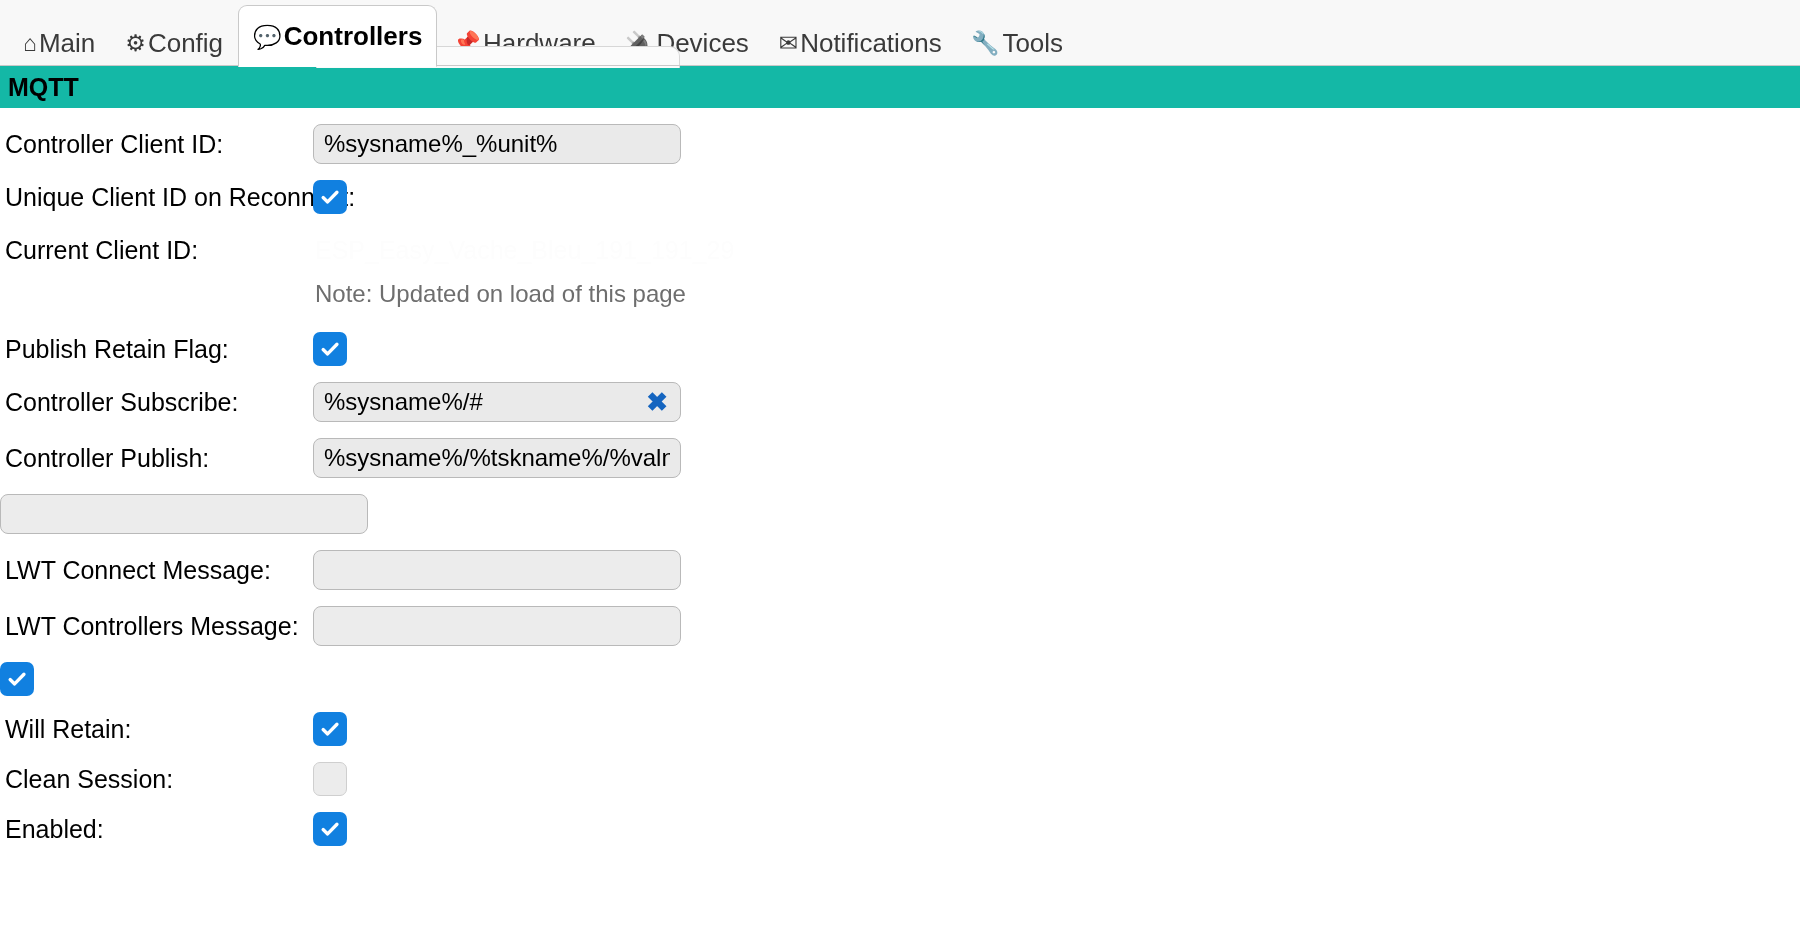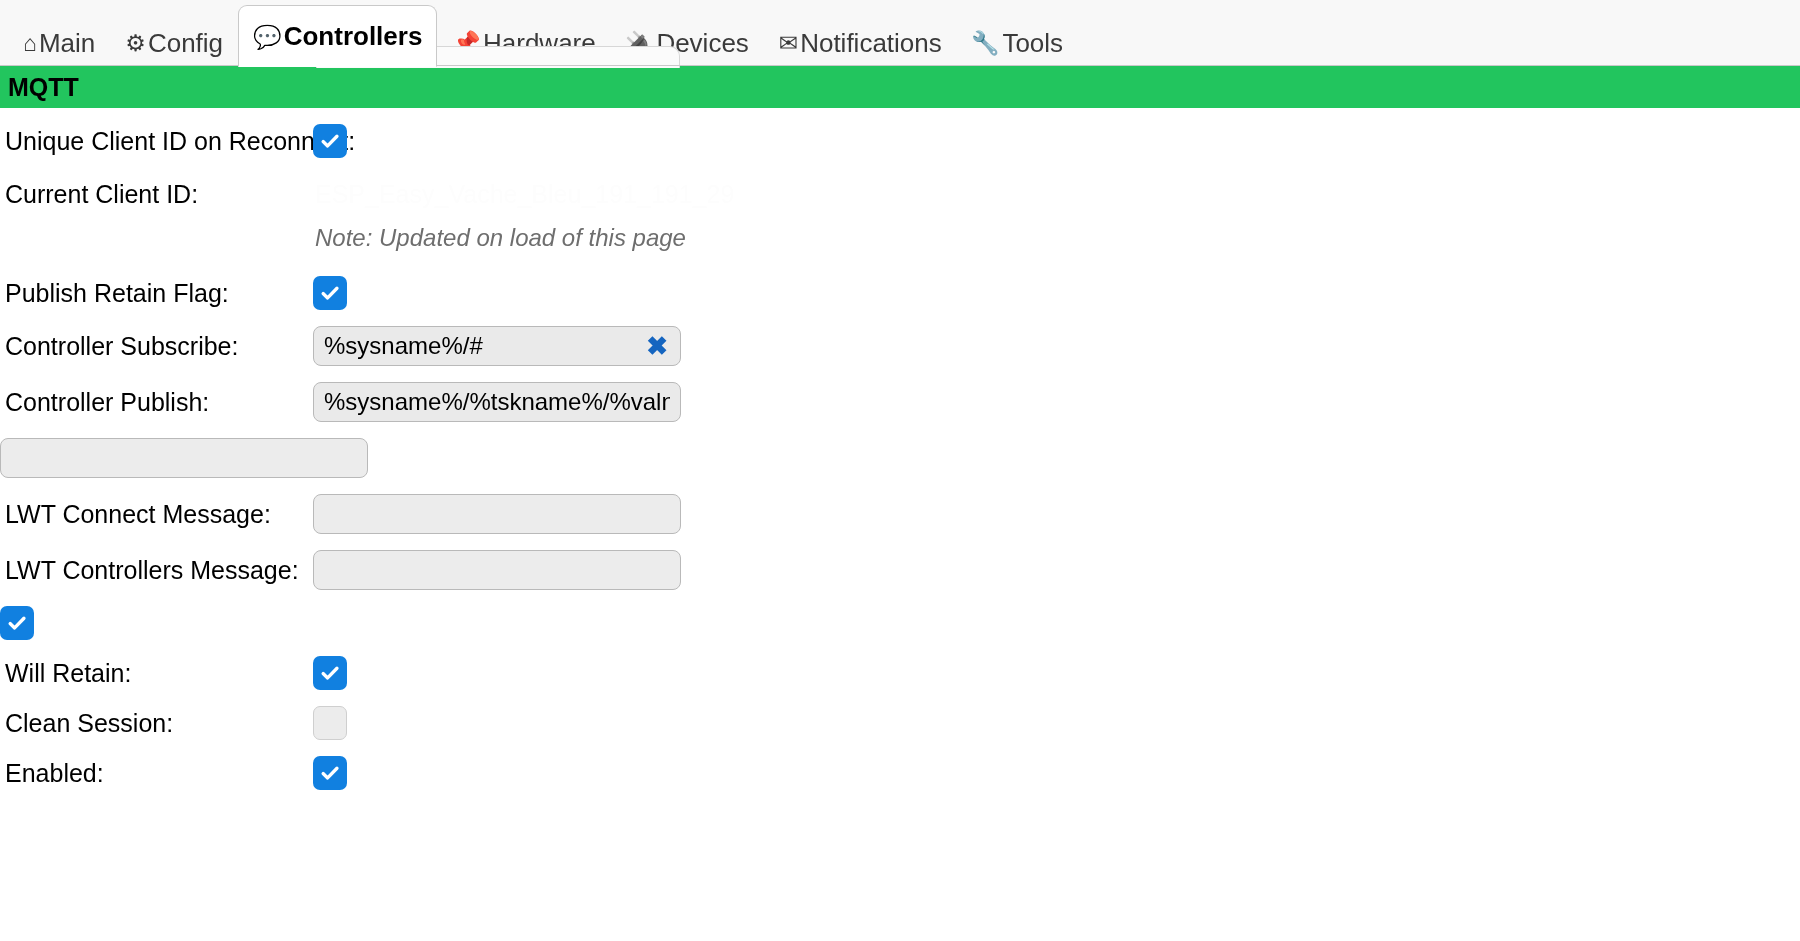--- a/index.html
+++ b/index.html
@@ -85,21 +85,21 @@
     position: absolute;
     left: 0; right: 0;
     top: 65px;
     height: 1px;
     background: #c9c9c9;
     z-index: 2;
   }
 
   
   .section-head {
-    background: #22c55e;
+    background: #14b8a6;
     height: 42px;
     display: flex;
     align-items: center;
     padding-left: 8px;
     font-size: 25px;
     font-weight: bold;
     color: #000;
     box-sizing: border-box;
   }
 
@@ -177,21 +177,20 @@
 
   .faint-value {
     font-size: 25px;
     color: #fdfdfd;
     padding-left: 2px;
     white-space: nowrap;
   }
 
   .note {
     font-size: 24px;
-    font-style: italic;
     color: #6e6e6e;
     padding-left: 2px;
   }
   .row.note-row { min-height: 46px; align-items: flex-start; }
   .row.note-row .field { padding-top: 2px; }
   .row.tight { min-height: 50px; }
 </style>
 </head>
 <body>
 
@@ -228,20 +227,28 @@
       </div>
     </div>
   <div class="tab-underline"></div>
 </div>
 
 <div class="section-head">
   <span>MQTT</span>
 </div>
 
 <div class="form" id="form">
+    <div class="row">
+      <div class="label">Controller Client ID:</div>
+      <div class="field">
+        <div class="textbox">
+          <span class="val">%sysname%_%unit%</span>
+        </div>
+      </div>
+    </div>
     <div class="row tight">
       <div class="label">Unique Client ID on Reconnect:</div>
       <div class="field">
         <div class="checkbox">
           <svg width="22" height="22" viewBox="0 0 24 24" aria-hidden="true">
             <path d="M4.5 12.6 L9.4 17.4 L19.6 6.8" fill="none" stroke="#ffffff" stroke-width="3.6" stroke-linecap="round" stroke-linejoin="round"></path>
           </svg>
         </div>
       </div>
     </div>

